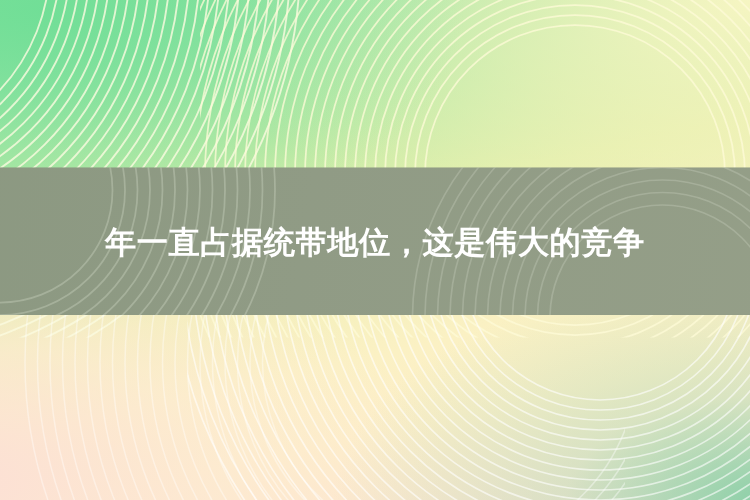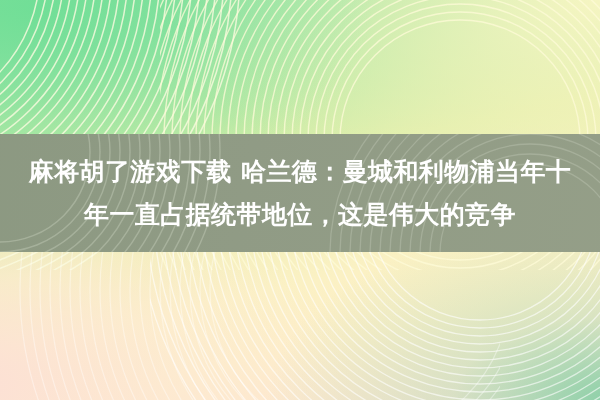--- a/index.html
+++ b/index.html
@@ -286,18 +286,17 @@
             <circle cx="220" cy="300" r="160"></circle>
           <circle cx="220" cy="300" r="170"></circle>
             <circle cx="220" cy="300" r="180"></circle>
           <circle cx="220" cy="300" r="190"></circle>
             <circle cx="220" cy="300" r="200"></circle>
         </g>
       </svg>
     </div>
 
     <div class="headline">
-      <div class="headline-line">麻将胡了游戏下载 哈兰德：曼城和利物浦当年十</div>
       <div class="headline-line">年一直占据统带地位，这是伟大的竞争</div>
     </div>
   </div>
 
 </div>
 
 </body></html>

